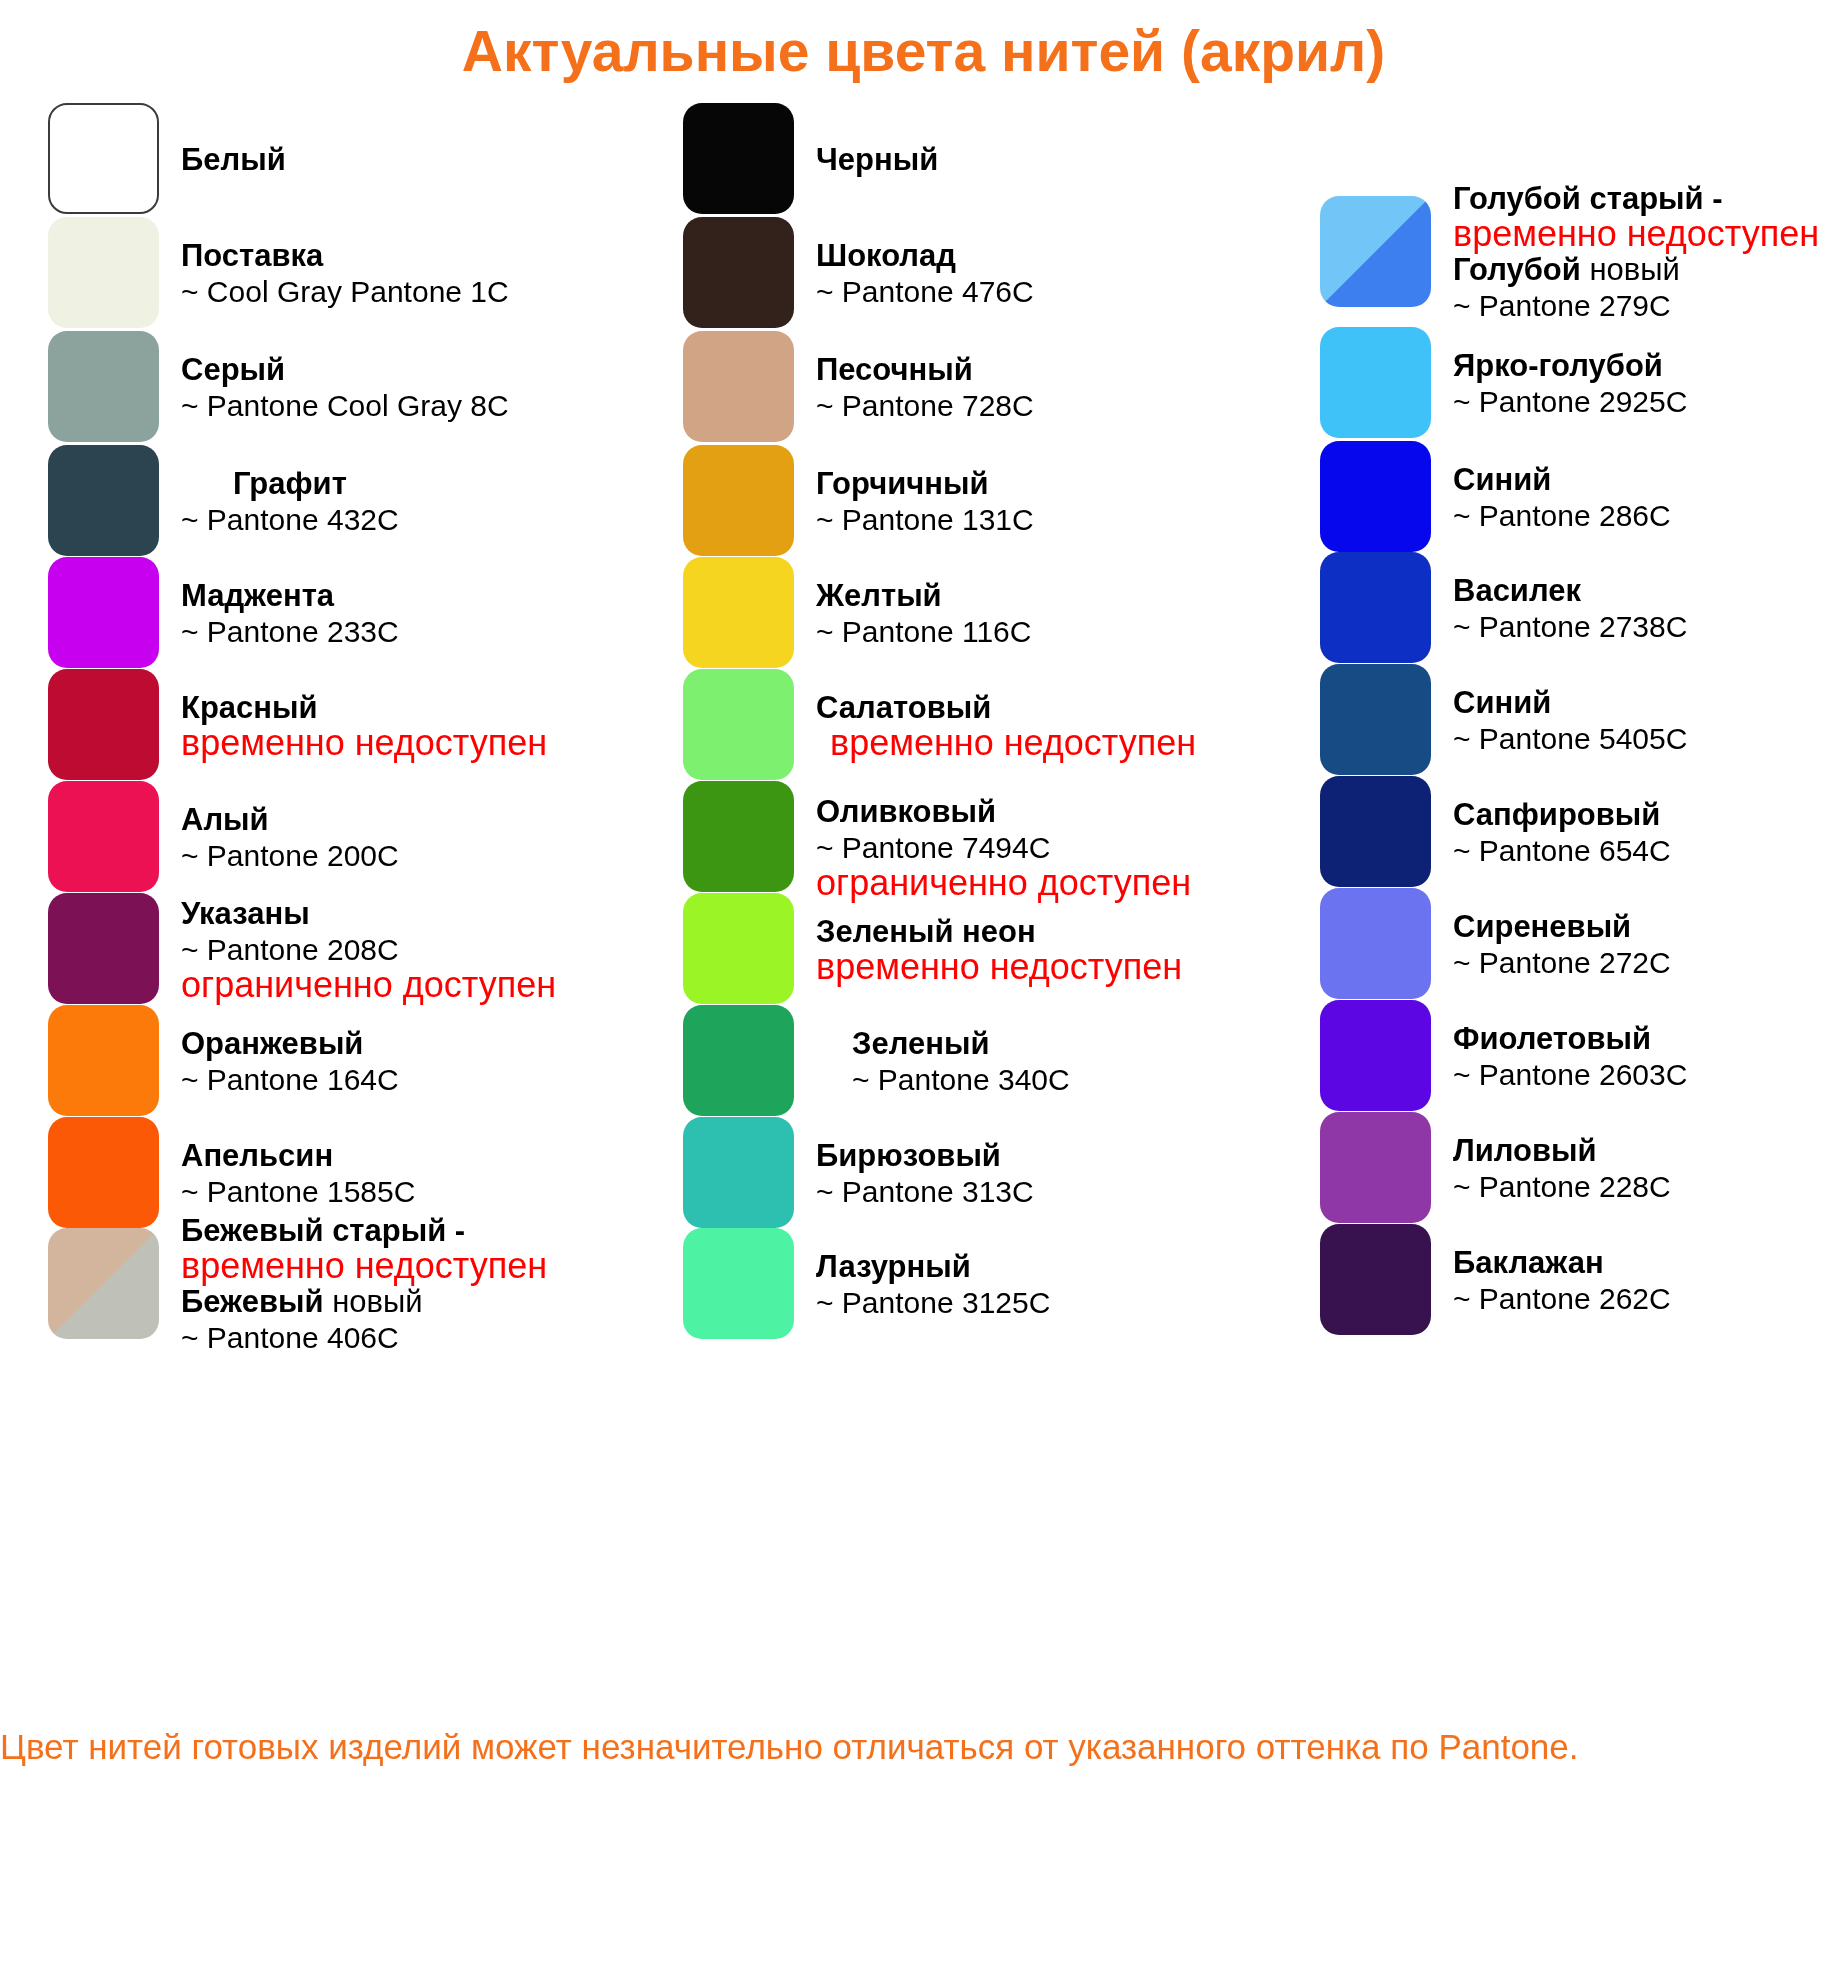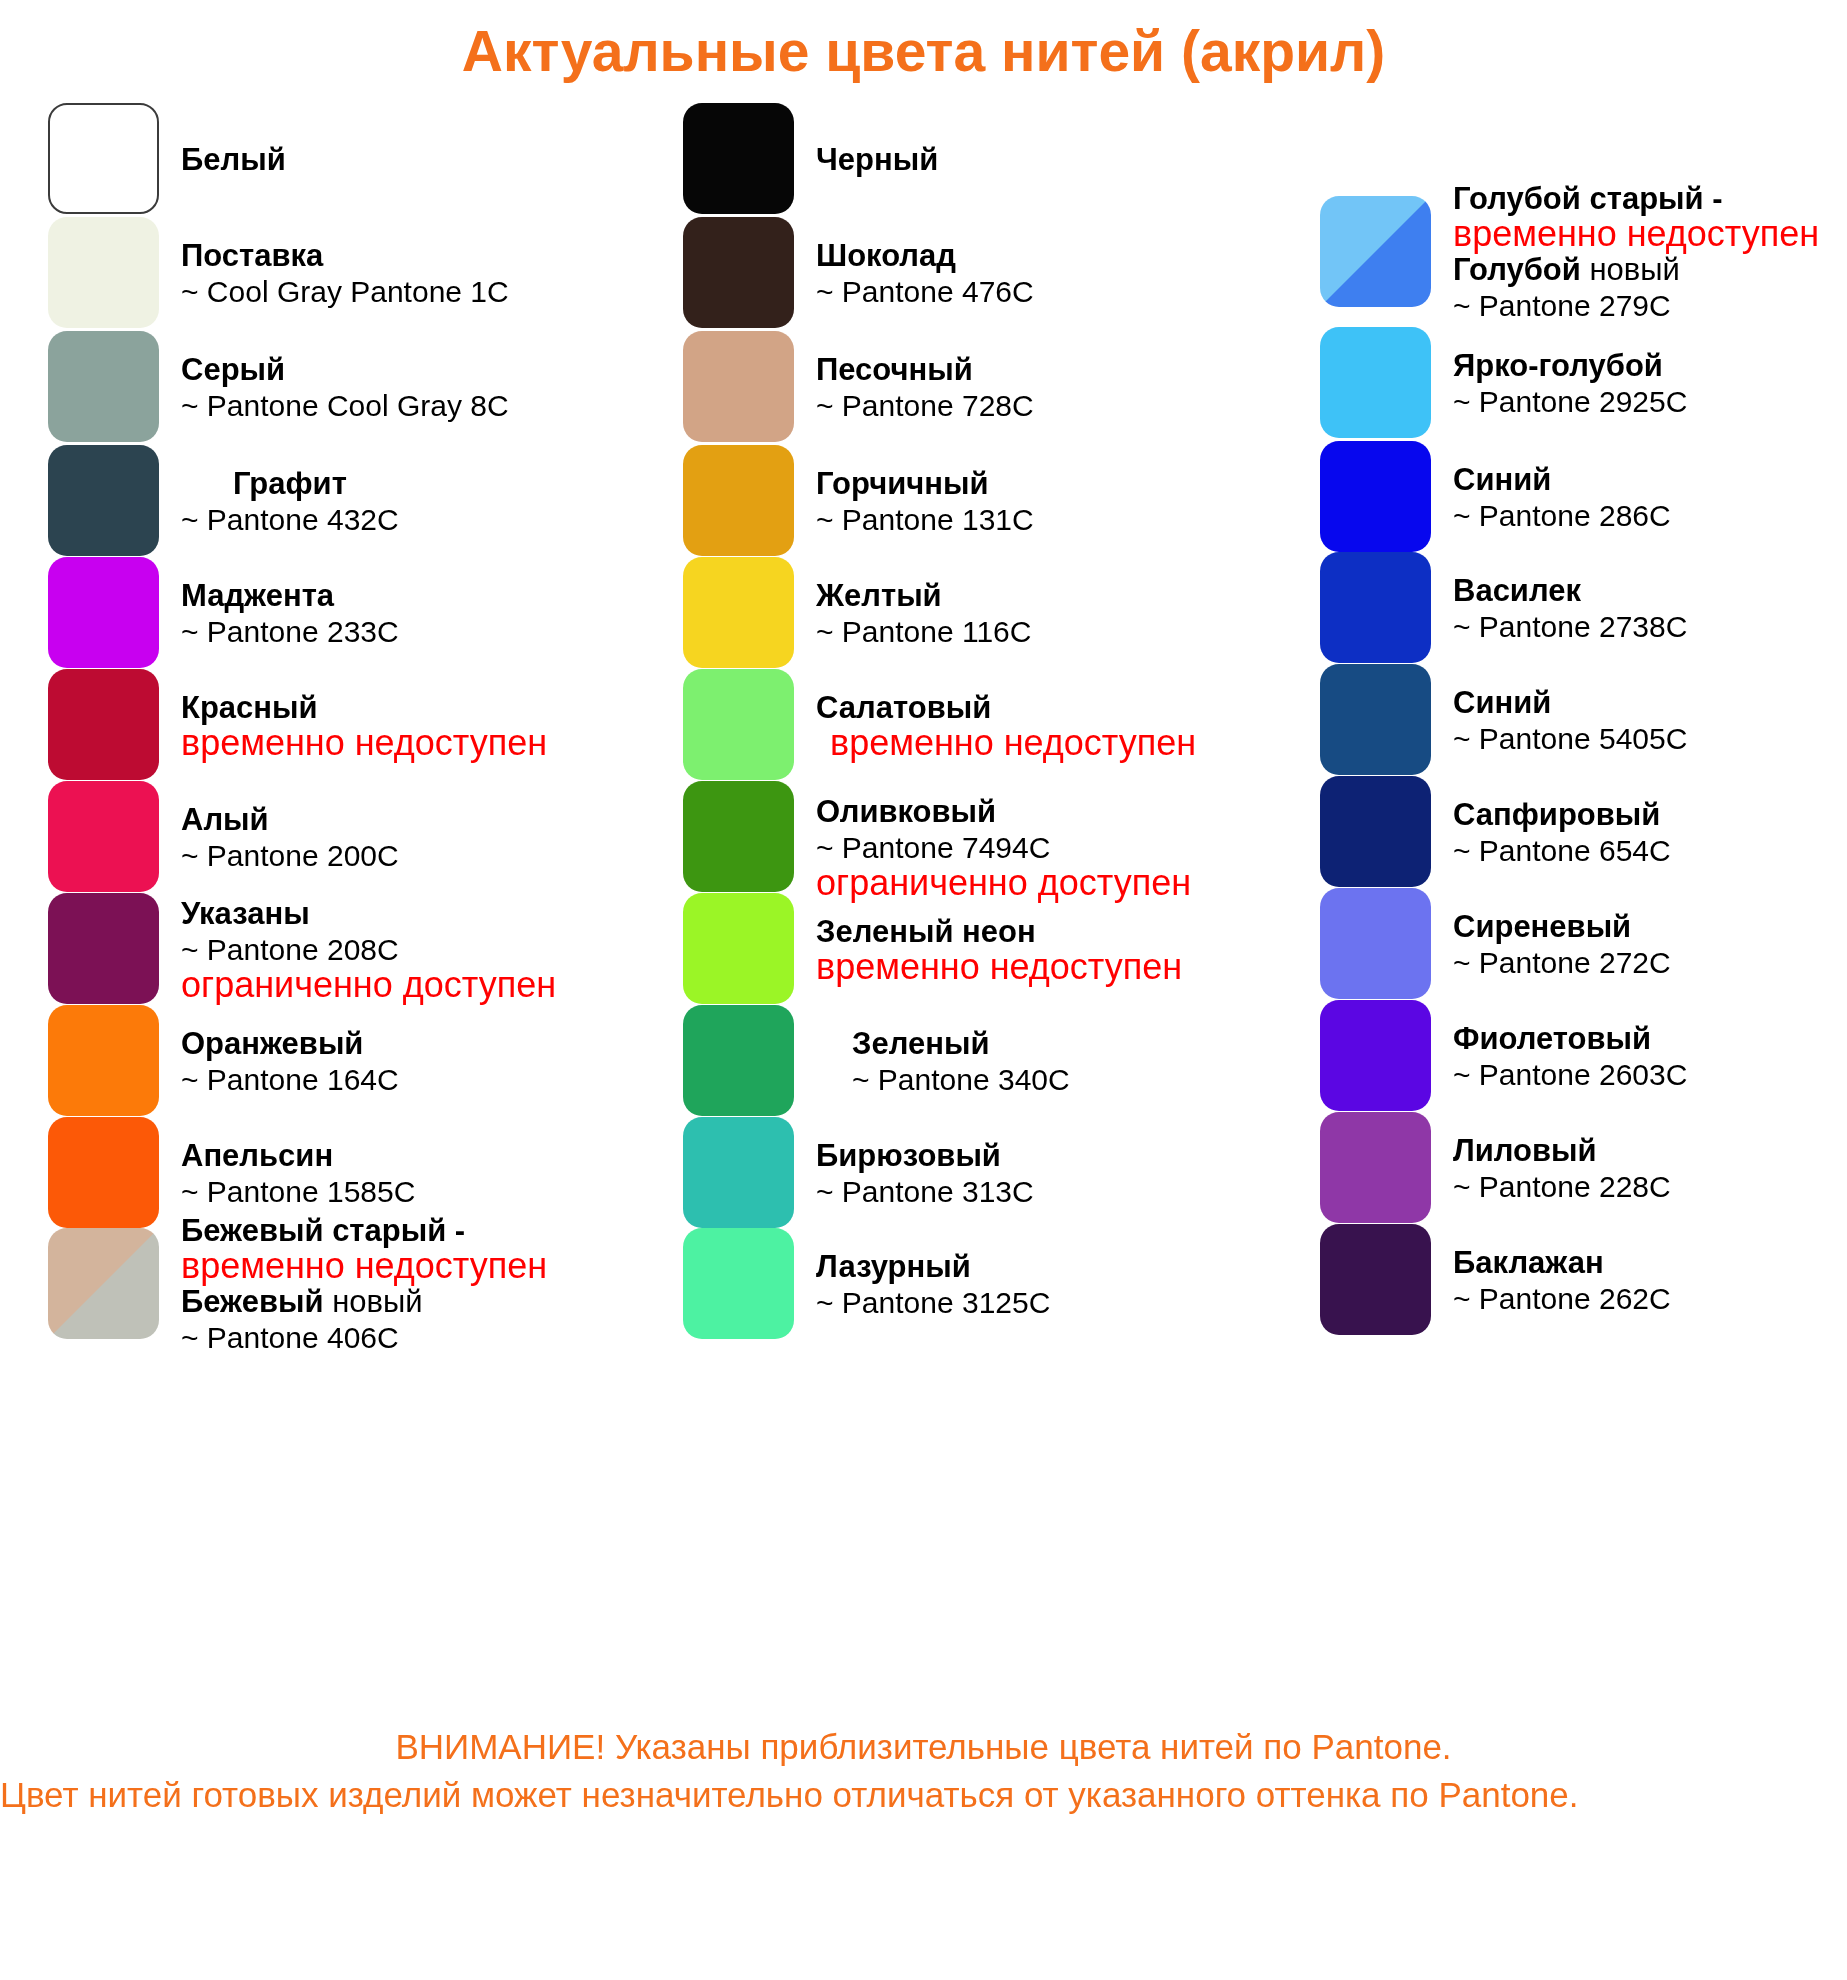--- a/index.html
+++ b/index.html
@@ -282,16 +282,15 @@
     <div class="row" style="top: 1224px;">
       <div class="sw" style="background: rgb(56, 18, 78);"></div>
       <div class="txt" style="top: 20px;">
         <div class="nm">Баклажан</div>
         <div class="pn">~ Pantone 262C</div>
       </div>
     </div>
   </div>
 
 <div id="footer">
-  <div class="f1">ВНИМАНИЕ! Указаны приблизительные цвета нитей по Pantone.</div>
   <div class="f2">Цвет нитей готовых изделий может незначительно отличаться от указанного оттенка по Pantone.</div>
 </div>
 
 
 </body></html>

